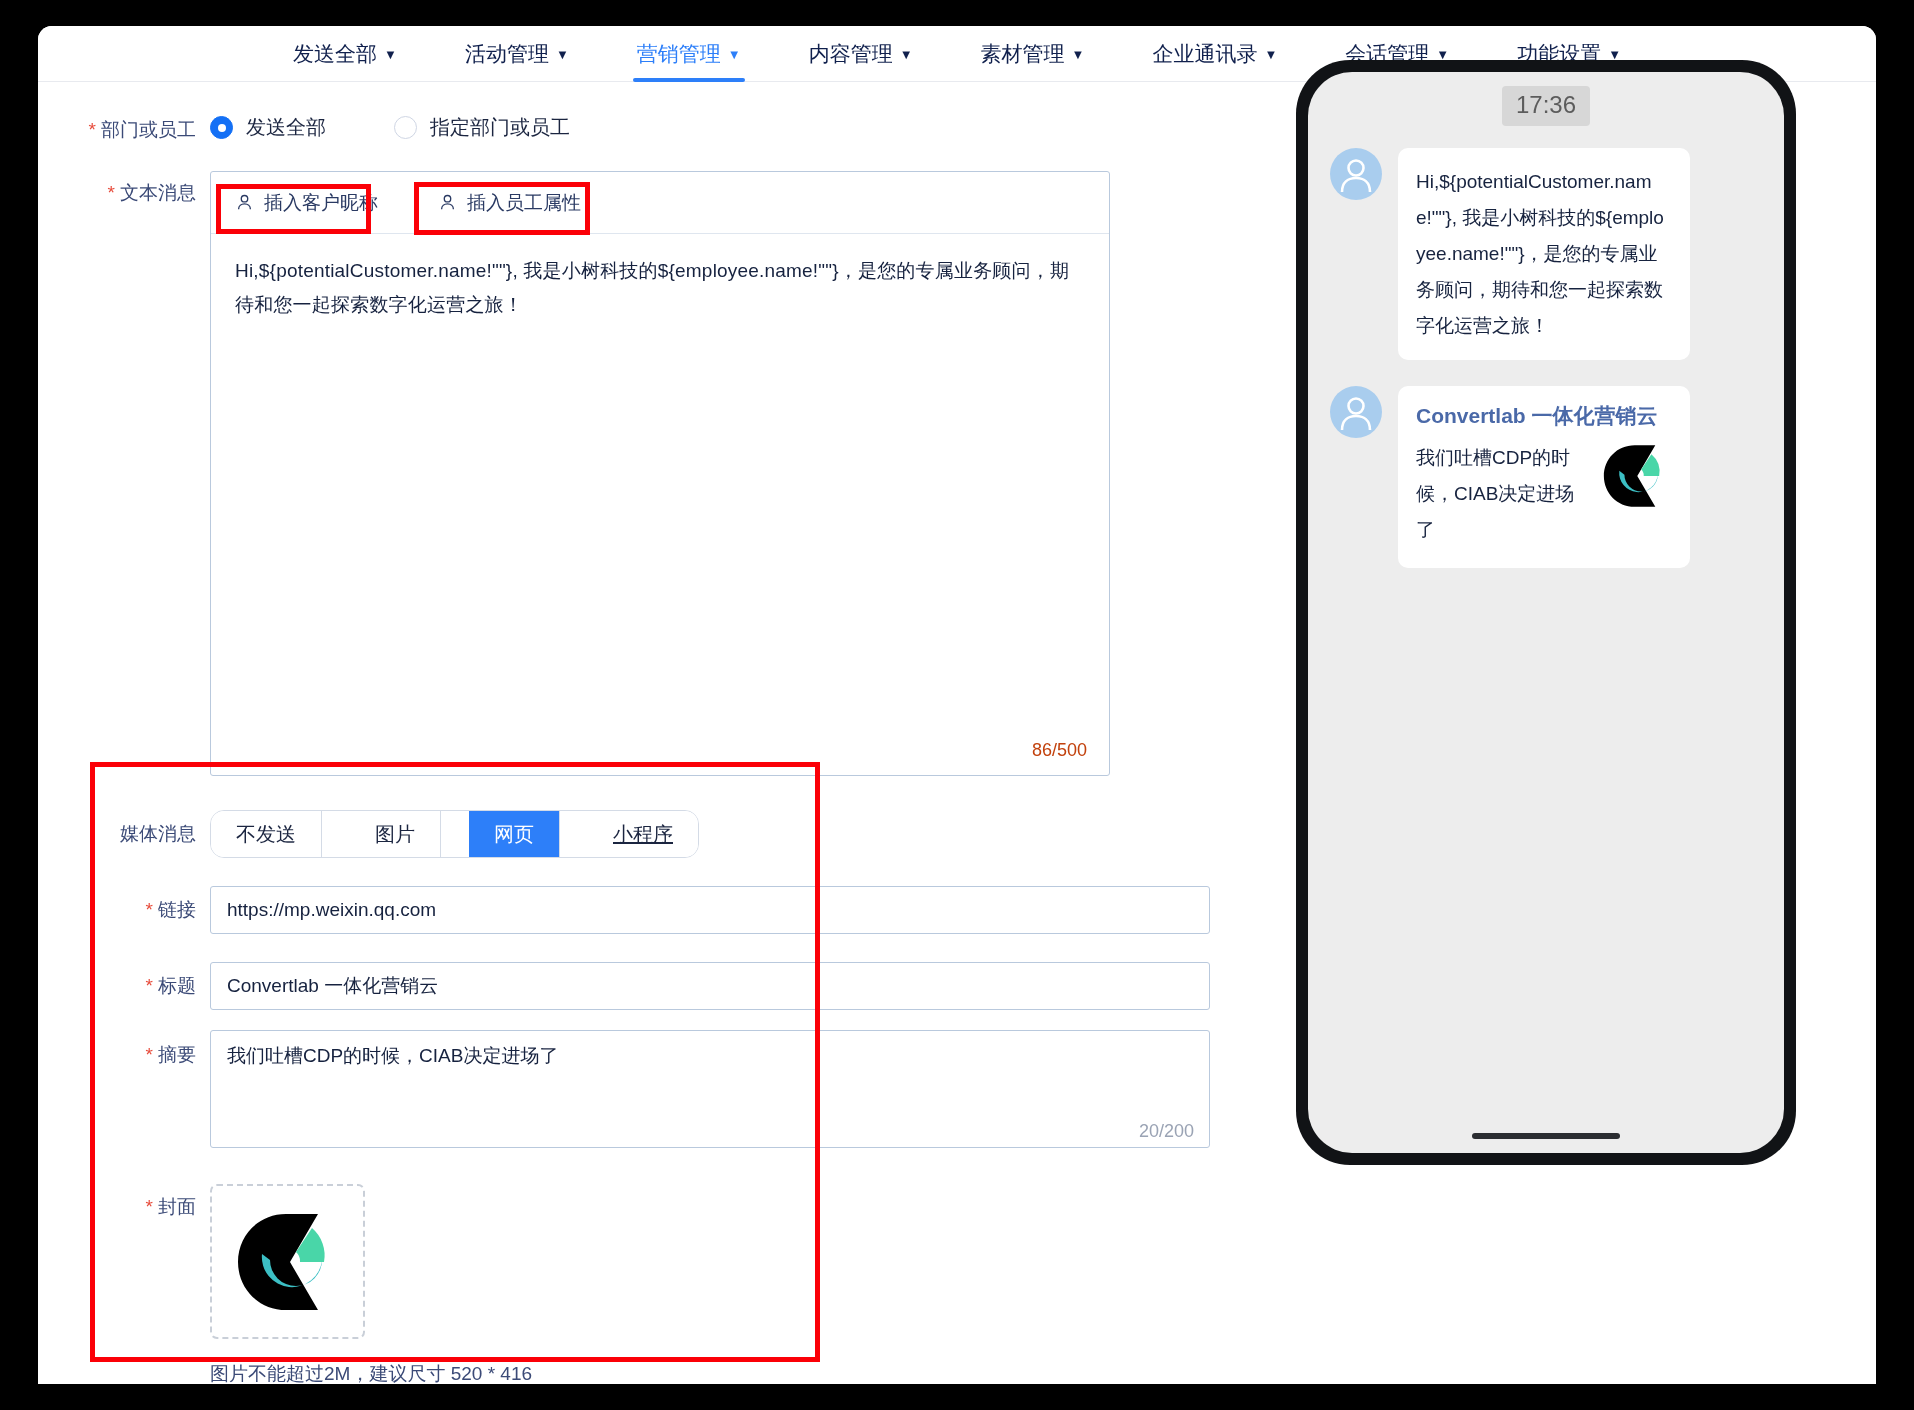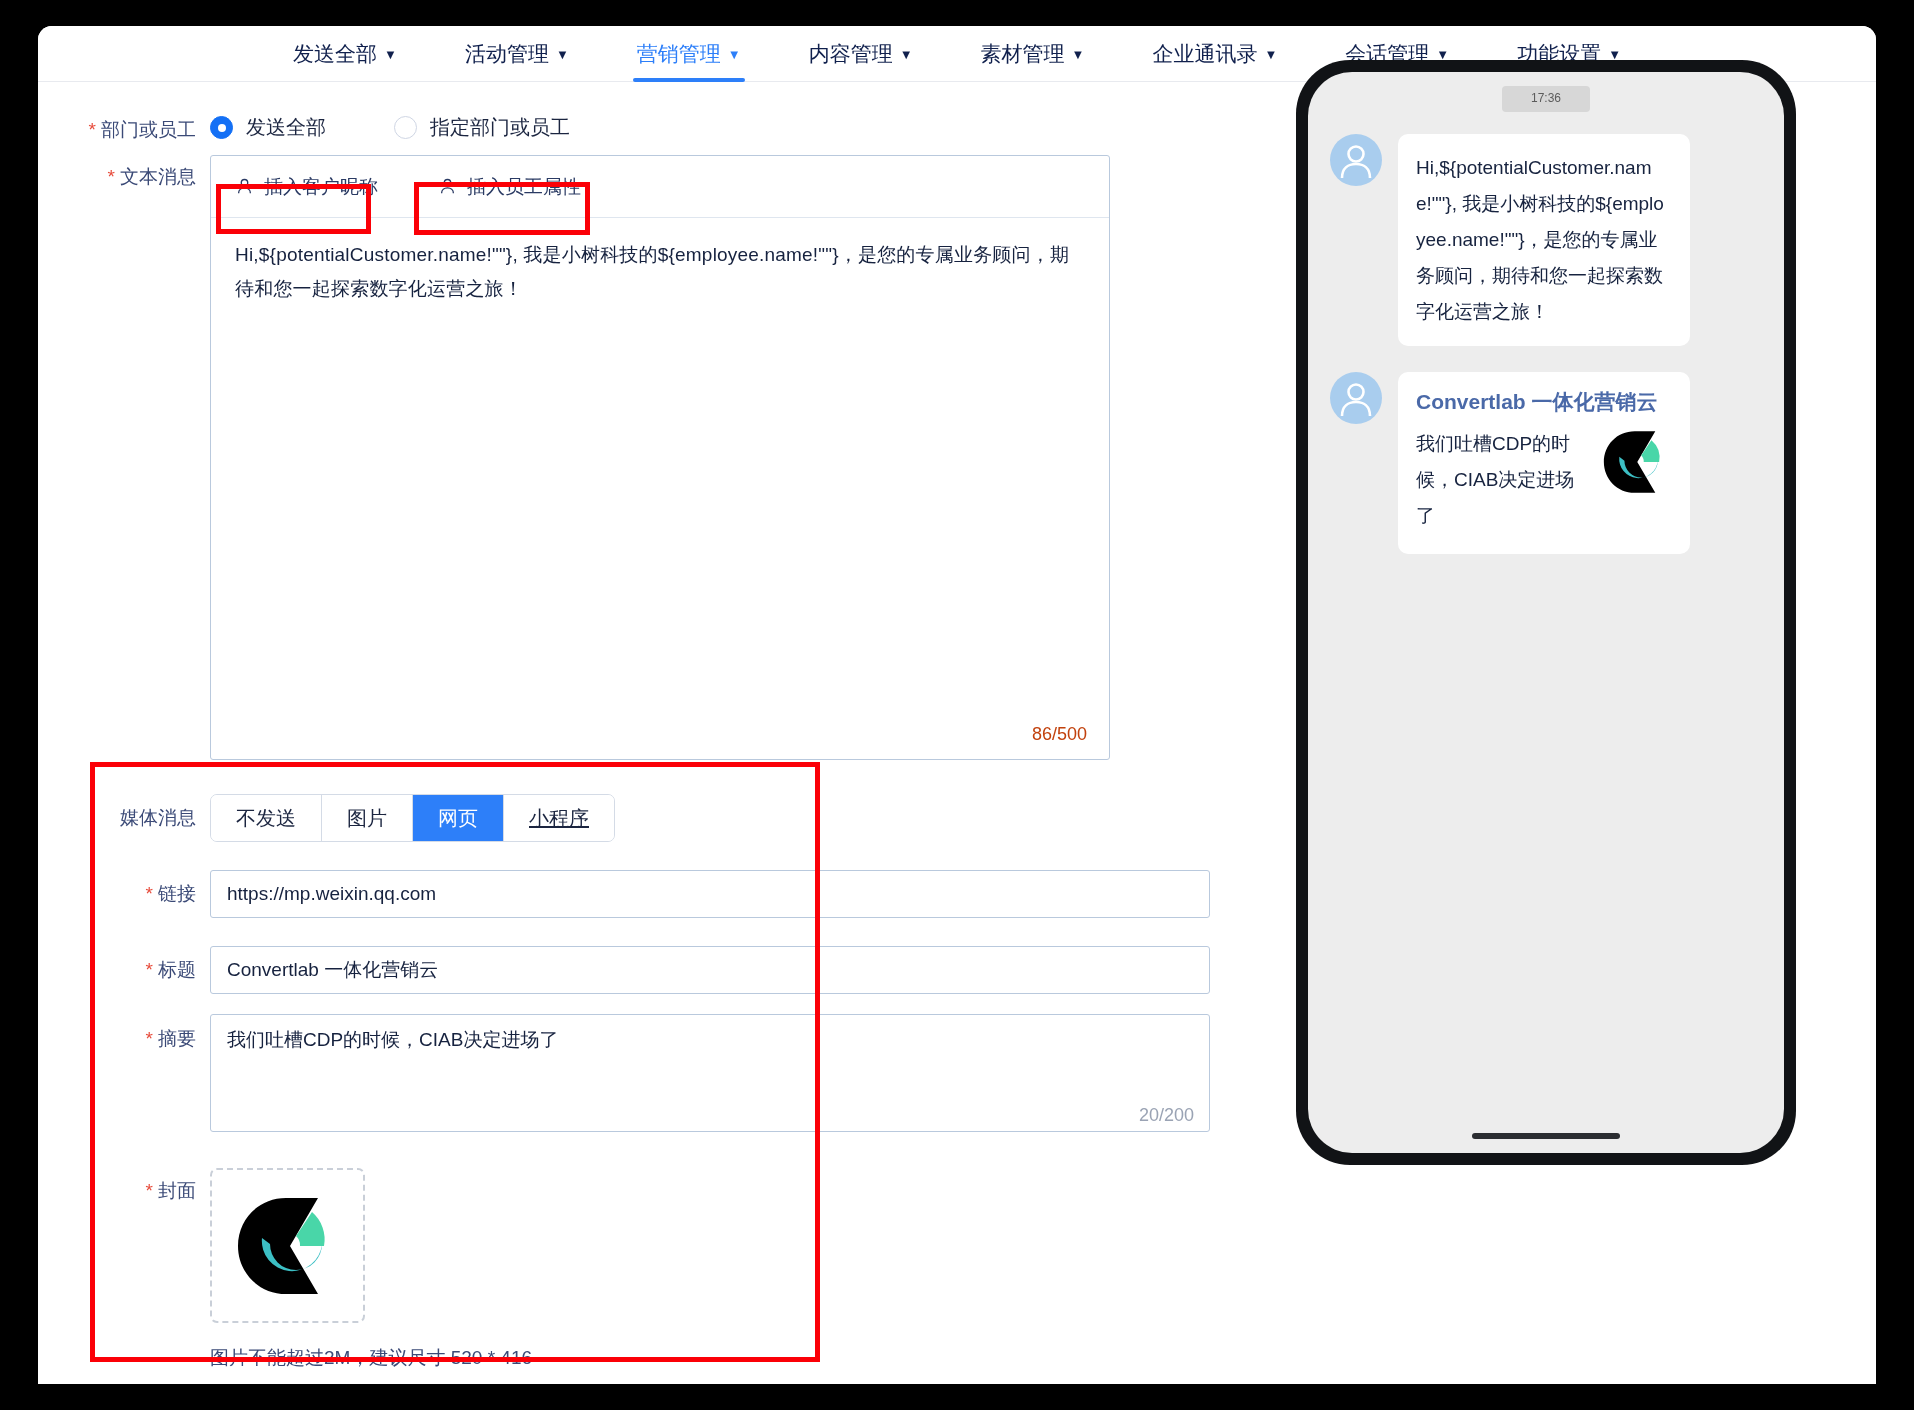--- a/index.html
+++ b/index.html
@@ -98,21 +98,21 @@
     border: 1.5px solid #cfd6e4; background: #fff;
     display: flex; align-items: center; justify-content: center;
   }
   .radio-dot.on { background: #1470f5; border-color: #1470f5; }
   .radio-dot.on::after {
     content: ""; width: 8px; height: 8px; border-radius: 50%; background: #fff;
   }
   .radio-label { font-size: 20px; color: #1b2540; }
 
   
-  #row-text { margin-top: 8px; }
+  #row-text { margin-top: 24px; }
   .msgbox {
     position: relative;
     width: 900px;
     height: 605px;
     border: 1.5px solid #b9c9dd;
     border-radius: 3px;
     background: #fff;
   }
   .msg-toolbar {
     height: 62px;
@@ -141,23 +141,24 @@
     font-size: 18px;
     color: #c2410c;
   }
 
   
   #row-media { margin-top: 34px; align-items: center; }
   #row-media .lbl { padding-top: 0; line-height: 48px; }
   .seg {
     display: flex;
     border: 1px solid #d4dbe6;
-    border-radius: 7px;
+    border-radius: 14px;
     overflow: hidden;
     height: 48px;
+    gap: 28px;
   }
   .seg-item {
     display: flex; align-items: center; justify-content: center;
     padding: 0 25px;
     font-size: 20px;
     color: #1b2540;
     background: #fff;
     border-right: 1px solid #d4dbe6;
     cursor: pointer;
     white-space: nowrap;
@@ -242,21 +243,21 @@
     overflow: hidden;
     position: relative;
     padding: 14px 0 0 0;
   }
   .time-pill {
     margin: 0 auto 22px auto;
     width: 88px;
     text-align: center;
     background: #d7d7d7;
     color: #5c5c5c;
-    font-size: 12px;
+    font-size: 24px;
     border-radius: 4px;
     padding: 5px 0 7px 0;
   }
   .chat-row { display: flex; gap: 16px; padding: 0 22px 26px 22px; }
   .avatar {
     width: 52px; height: 52px; min-width: 52px;
     border-radius: 50%;
     background: #a9cdee;
     display: flex; align-items: flex-end; justify-content: center;
     overflow: hidden;

